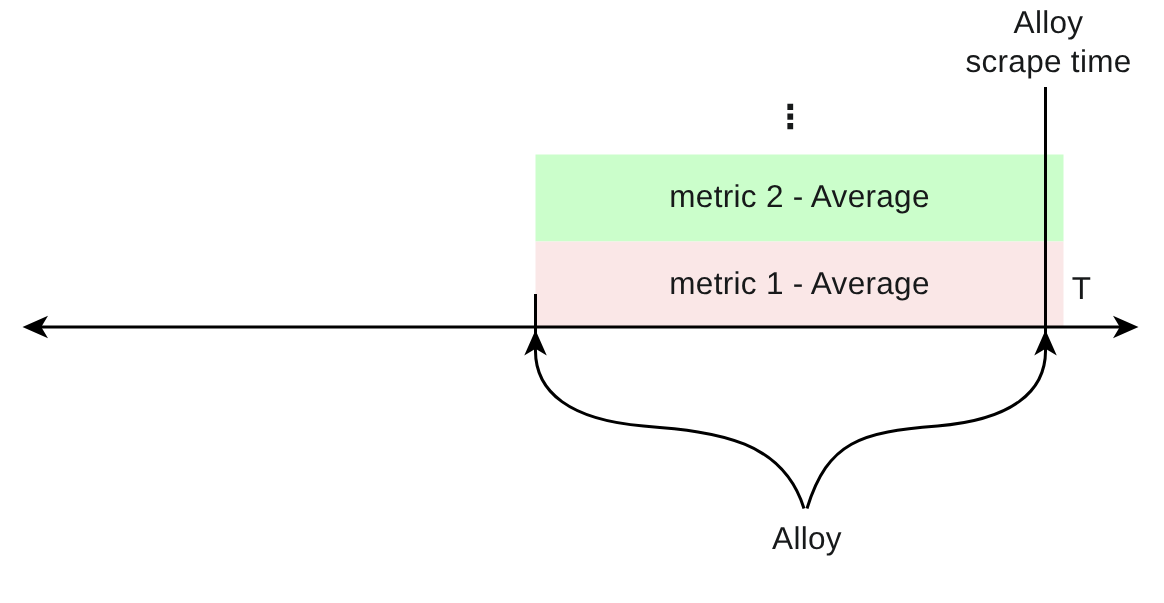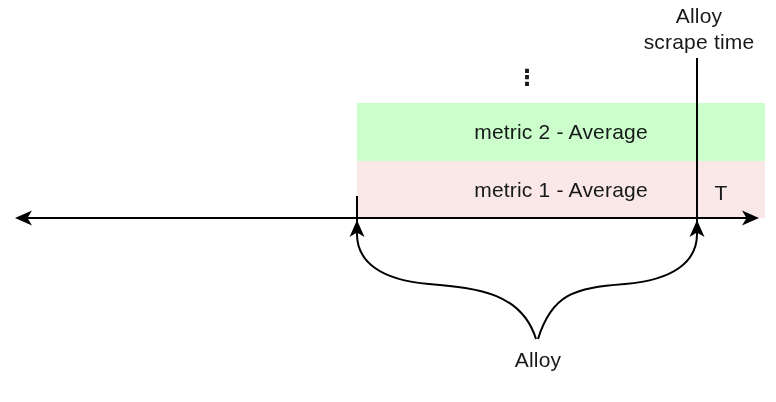--- a/index.html
+++ b/index.html
@@ -27,21 +27,21 @@
     stroke-width: 2;
     fill: none;
   }
   .layer-svg .fillhead {
     fill: var(--line-color, #000);
     stroke: none;
   }
   .metric-box {
     position: absolute;
     left: 357px;
-    width: 408px;
+    width: 352px;
     display: flex;
     align-items: center;
     justify-content: center;
     font-size: 21px;
     letter-spacing: 0.2px;
   }
   .box-metric2 { top: 103px; height: 58px; }
   .box-metric1 { top: 161px; height: 57px; text-align: right; }
   .txt {
     position: absolute;

